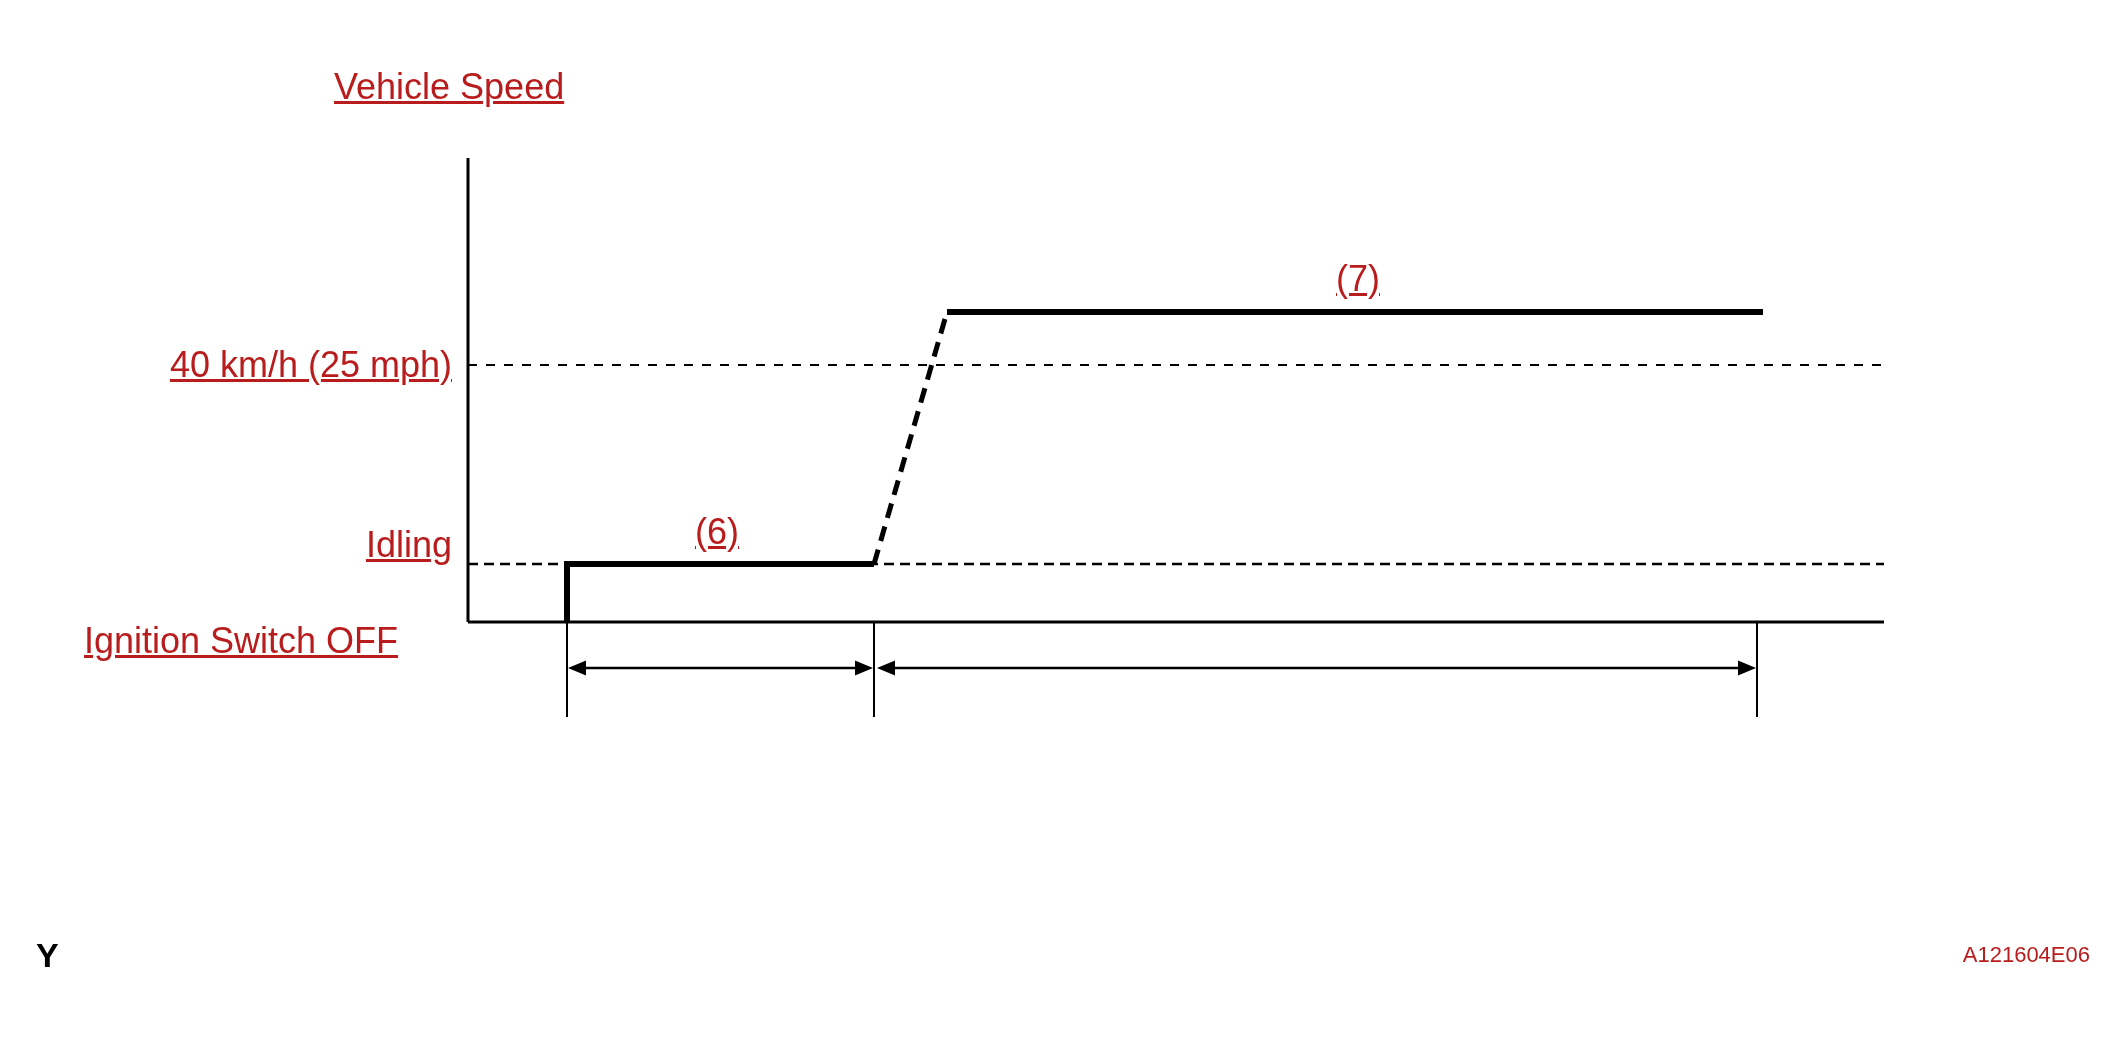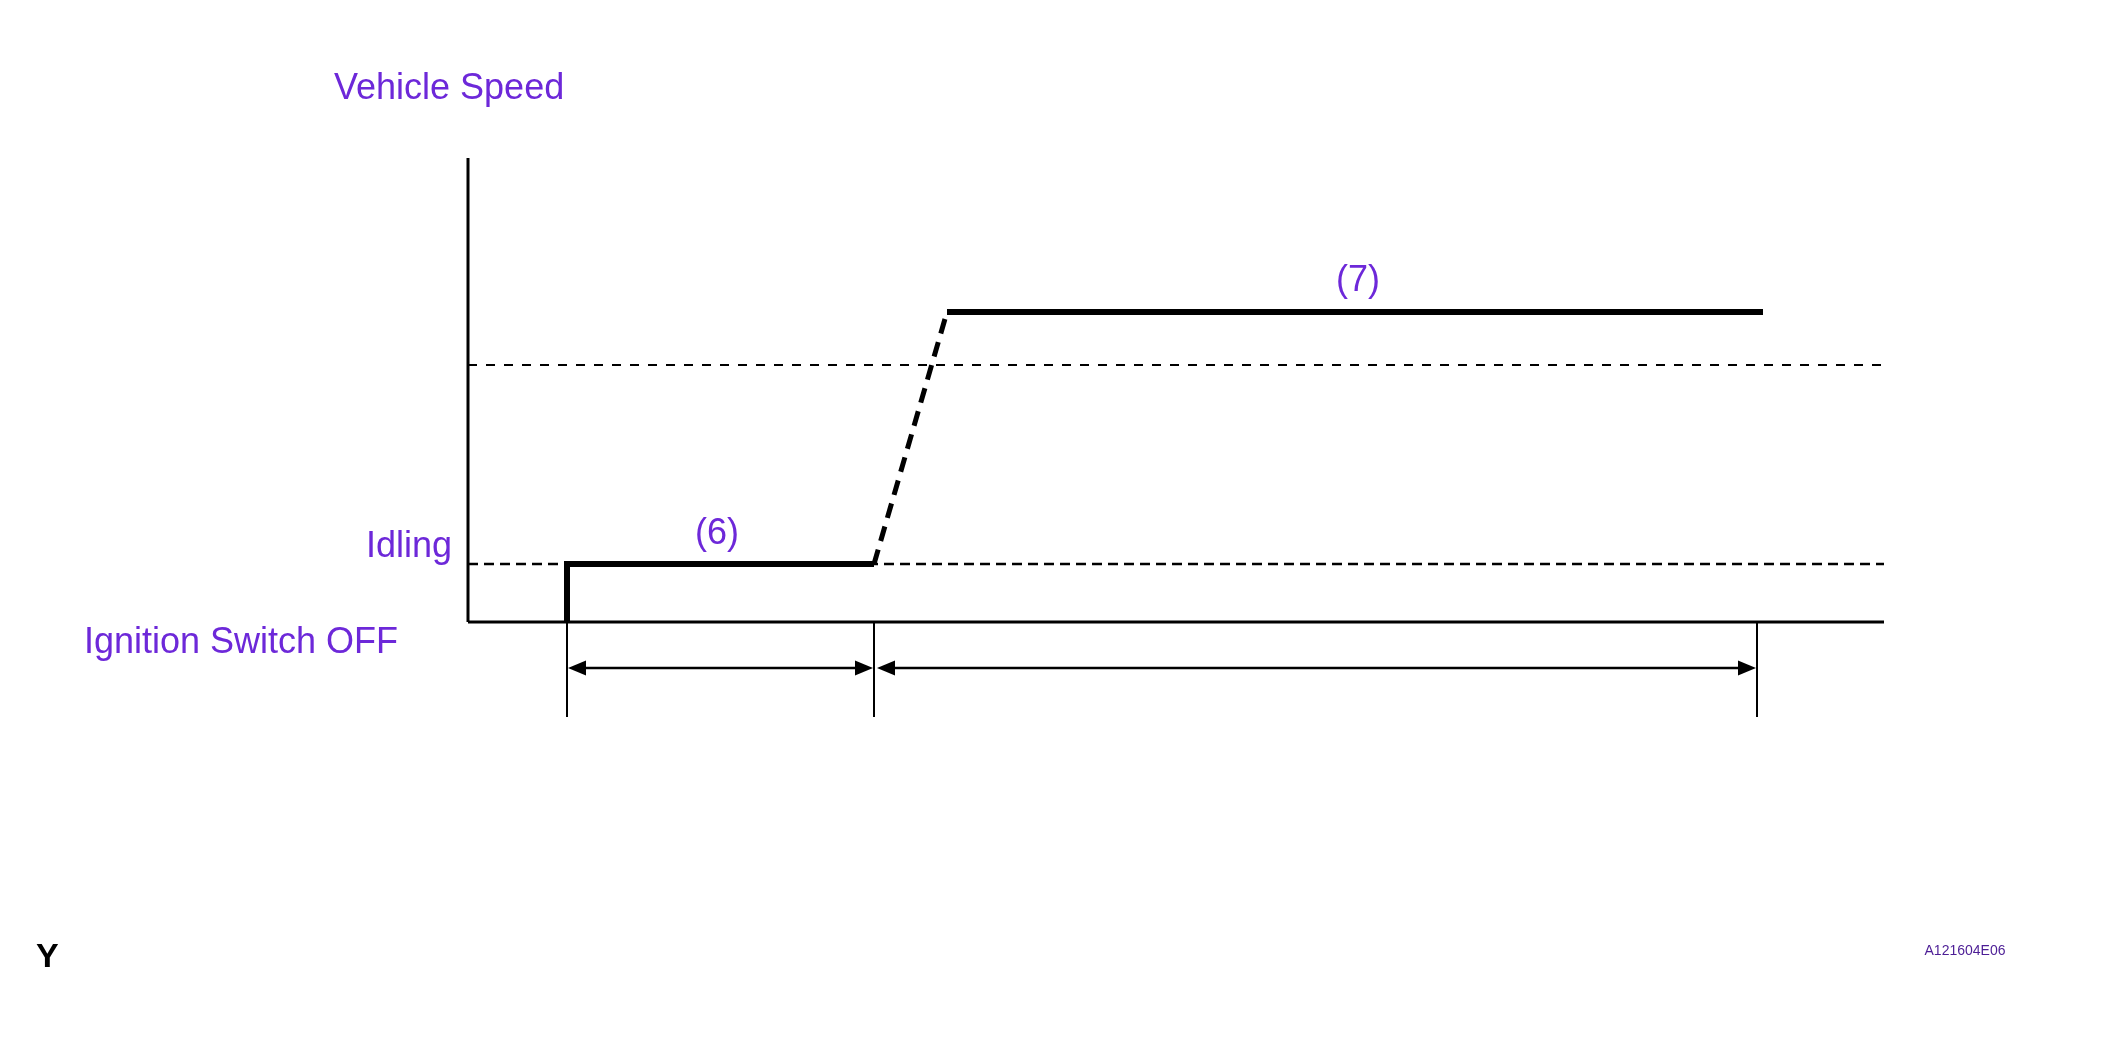--- a/index.html
+++ b/index.html
@@ -19,21 +19,22 @@
   #diagram-svg {
     position: absolute;
     left: 0;
     top: 0;
   }
   .lbl {
     position: absolute;
     font-size: 36px;
     line-height: 1.15;
     white-space: nowrap;
-    color: #6d28d9;
+    color: #b91c1c;
+    text-decoration: underline;
   }
   .lbl.right { text-align: right; }
   .lbl.center { text-align: center; }
   #vehicle-speed-title   { left: 334px;  top: 66px; }
   #threshold-label       { left: 100px;  top: 344px; width: 352px; }
   #idling-label          { left: 100px;  top: 524px; width: 352px; }
   #ignition-label        { left: 84px;   top: 620px; }
   #segment6-label        { left: 667px;  top: 511px; width: 100px; }
   #segment7-label        { left: 1308px; top: 258px; width: 100px; }
   #duration1-label       { left: 522px;  top: 724px; width: 500px; }
@@ -43,23 +44,23 @@
     left: 36px;
     top: 936px;
     font-size: 34px;
     font-weight: bold;
   }
   #figure-code {
     position: absolute;
     left: 1840px;
     top: 942px;
     width: 250px;
-    text-align: center;
-    font-size: 14px;
-    color: #4c1d95;
+    text-align: right;
+    font-size: 22px;
+    color: #b91c1c;
   }
 </style>
 </head>
 <body>
 
 <div id="canvas">
 
   <svg id="diagram-svg" width="2124" height="1048" viewBox="0 0 2124 1048">
 
     <line x1="468" y1="365" x2="1884" y2="365" stroke="#000000" stroke-width="1.8" stroke-dasharray="9 9"></line>
@@ -90,20 +91,21 @@
 
     <g>
       <line x1="893" y1="668" x2="1741" y2="668" stroke="#000000" stroke-width="2.5"></line>
       <polygon points="877,668 895,660.5 895,675.5" fill="#000000"></polygon>
       <polygon points="1756,668 1738,660.5 1738,675.5" fill="#000000"></polygon>
     </g>
   </svg>
 
   <div class="lbl" id="vehicle-speed-title">Vehicle Speed</div>
 
+  <div class="lbl right" id="threshold-label">40 km/h (25 mph)</div>
 
   <div class="lbl right" id="idling-label">Idling</div>
 
   <div class="lbl" id="ignition-label">Ignition Switch OFF</div>
 
   <div class="lbl center" id="segment6-label">(6)</div>
 
   <div class="lbl center" id="segment7-label">(7)</div>
 
 

